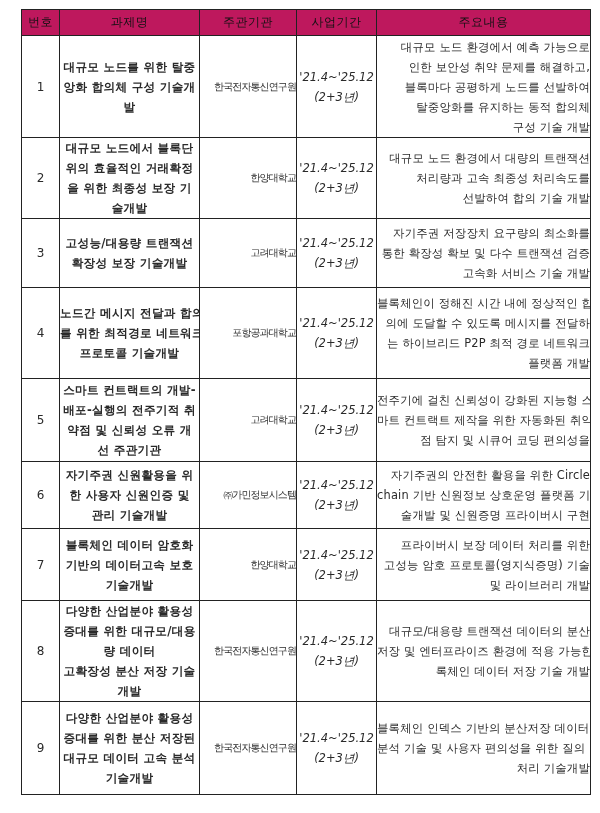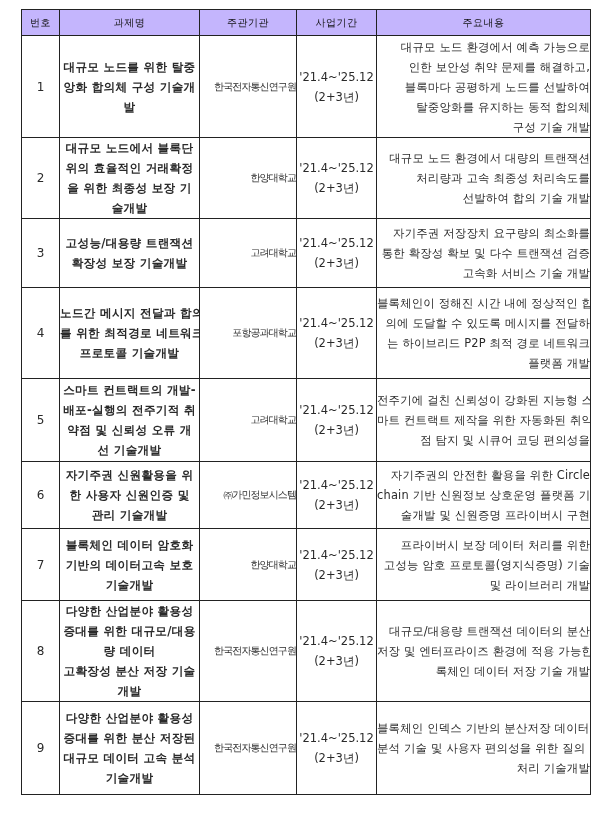--- a/index.html
+++ b/index.html
@@ -23,23 +23,23 @@
       border-collapse: collapse;
       table-layout: fixed;
     }
     table.proj th, table.proj td {
       border: 1.5px solid #222;
       padding: 0;
       vertical-align: middle;
       overflow: hidden;
     }
     table.proj thead th {
-      background: #c4b5fd;
+      background: #be185d;
       height: 25px;
-      font-size: 10px;
+      font-size: 12px;
       font-weight: normal;
       color: #111;
       text-align: center;
       letter-spacing: 0.5px;
     }
     td.num {
       text-align: center;
       font-size: 12px;
     }
     td.title {
@@ -54,20 +54,21 @@
     td.org {
       text-align: right;
       font-size: 10px;
       letter-spacing: -0.9px;
       white-space: nowrap;
     }
     td.period {
       text-align: center;
       font-size: 11.5px;
       line-height: 20px;
+      font-style: italic;
     }
     td.desc {
       text-align: right;
       font-size: 11.4px;
       line-height: 20px;
       padding: 0 0 0 3px;
       white-space: nowrap;
       letter-spacing: 0.2px;
     }
     td.desc div, td.title div { white-space: nowrap; }
@@ -181,21 +182,21 @@
           <div>플랫폼 개발</div>
         </td>
   </tr>
 
   <tr class="r5">
     <td class="num">5</td>
     <td class="title">
           <div>스마트 컨트랙트의 개발-</div>
           <div>배포-실행의 전주기적 취</div>
           <div>약점 및 신뢰성 오류 개</div>
-          <div>선 기술개발</div>
+          <div>선 주관기관</div>
         </td>
     <td class="org">고려대학교</td>
     <td class="period">
       <div>'21.4~'25.12</div>
       <div>(2+3년)</div>
     </td>
     <td class="desc">
           <div>전주기에 걸친 신뢰성이 강화된 지능형 스</div>
           <div>마트 컨트랙트 제작을 위한 자동화된 취약</div>
           <div>점 탐지 및 시큐어 코딩 편의성을</div>

